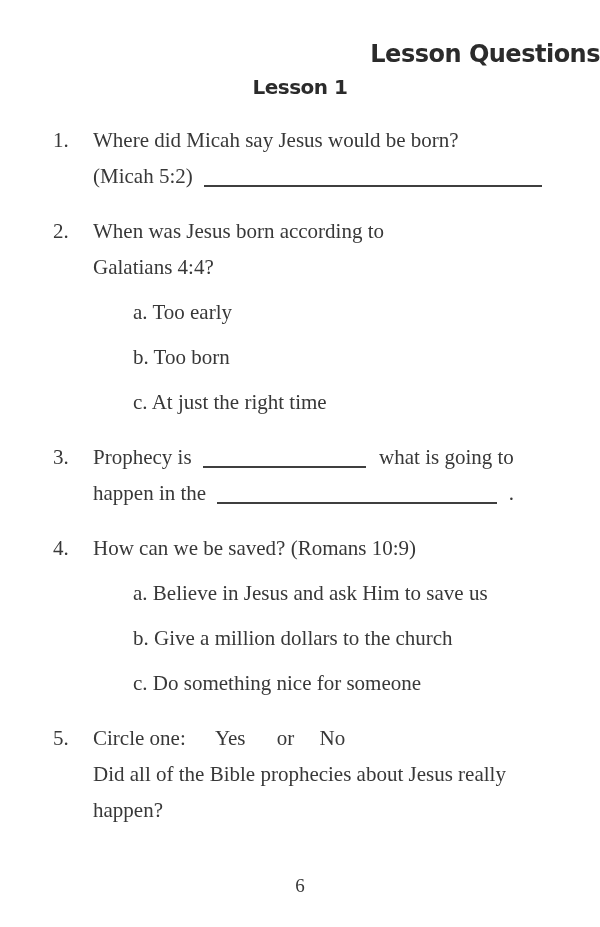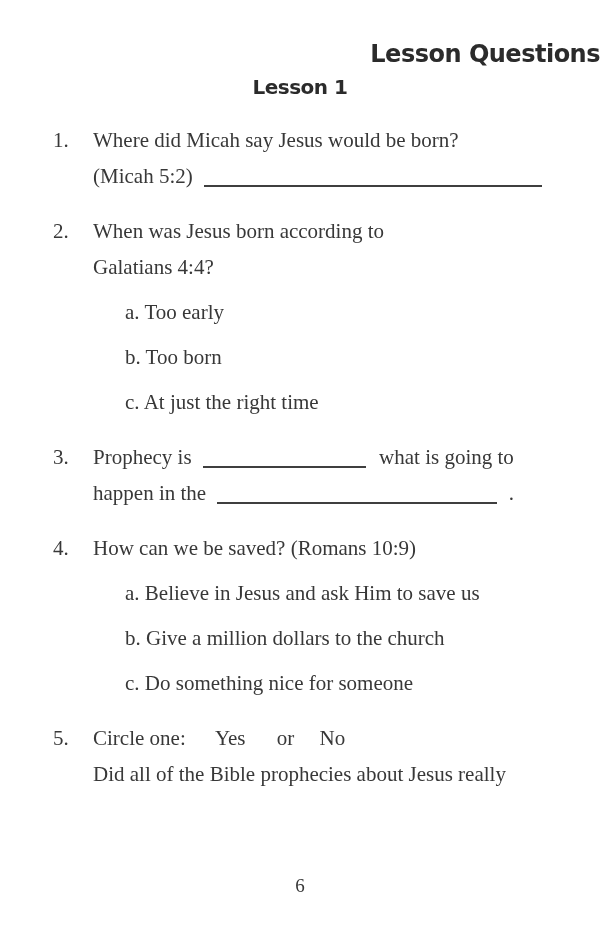--- a/index.html
+++ b/index.html
@@ -52,21 +52,21 @@
   }
   .qbody {
     flex: 1;
     min-width: 0;
   }
   .qline {
     line-height: 36px;
     white-space: nowrap;
   }
   .options {
-    margin-left: 32px;
+    margin-left: 40px;
   }
   .option {
     line-height: 36px;
     margin-top: 9px;
     white-space: nowrap;
   }
   .blank {
     display: inline-block;
     border-bottom: 2px solid #3f3f3f;
     height: 10px;
@@ -159,20 +159,21 @@
     <div class="question">
       <div class="qnum">5.</div>
       <div class="qbody">
         <div class="qline">
           <span>Circle one:</span>
           <span class="choice choice-yes">Yes</span>
           <span class="choice choice-or">or</span>
           <span class="choice choice-no">No</span>
         </div>
         <div class="qline">Did all of the Bible prophecies about Jesus really</div>
+        <div class="qline">happen?</div>
       </div>
     </div>
 
   </div>
 
   <div class="page-number">6</div>
 
 </div>
 
 </body></html>

